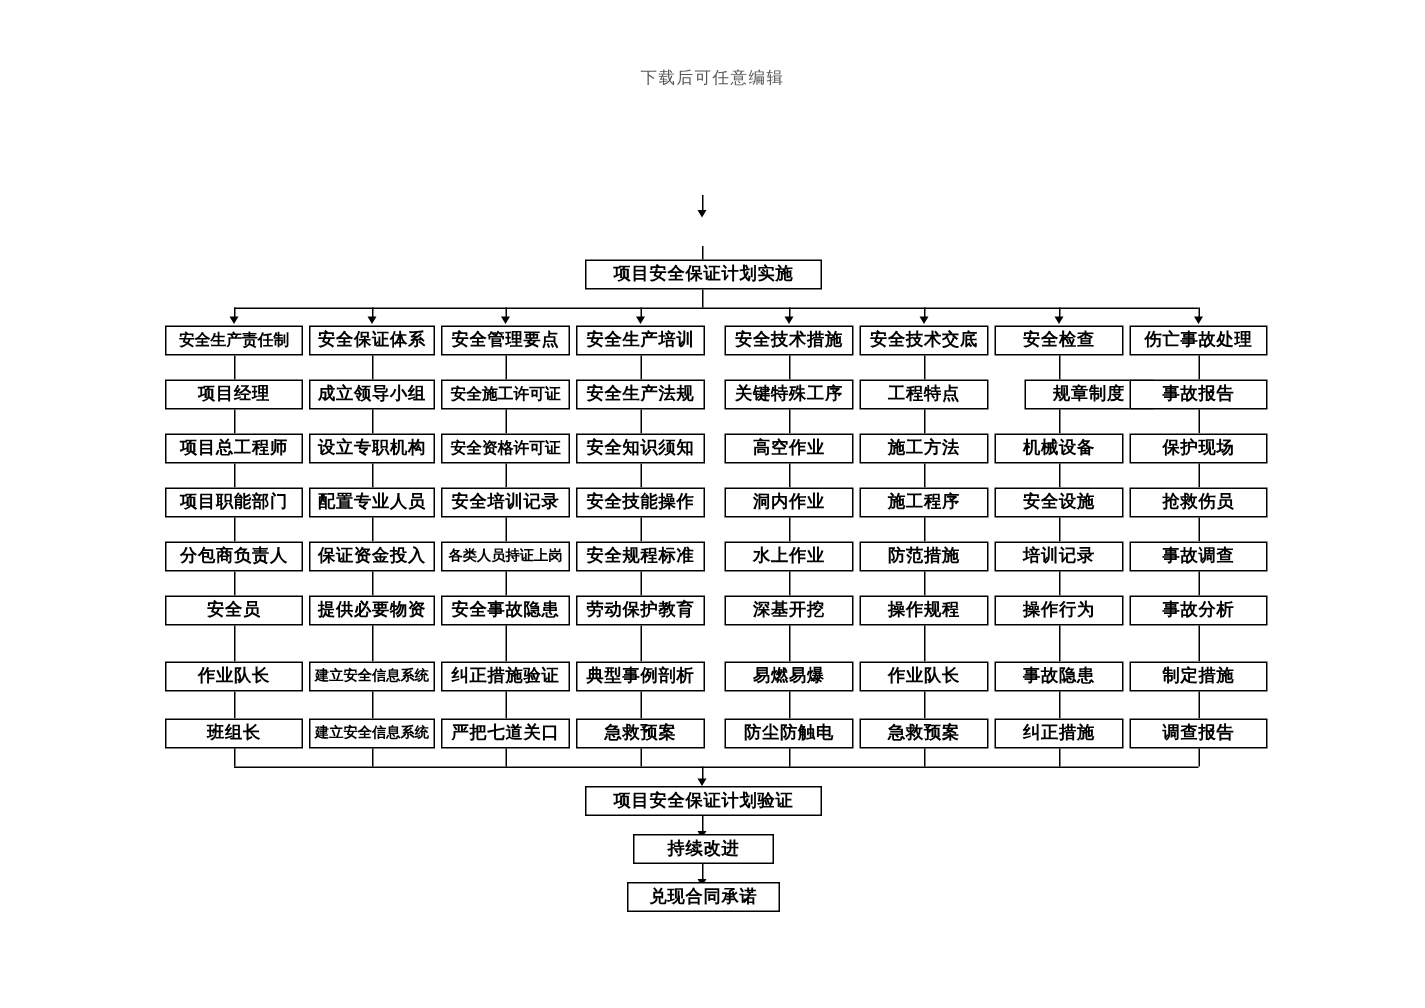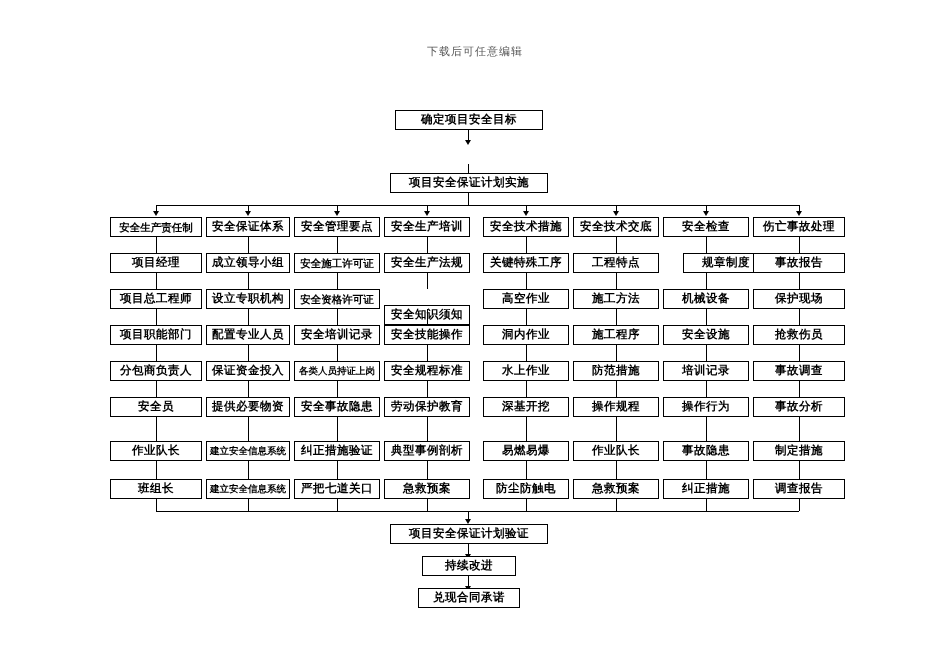--- a/index.html
+++ b/index.html
@@ -45,21 +45,20 @@
     border-top:5px solid #000;
   }
 </style>
 </head>
 <body>
 
 <div id="page">
 
   <div class="doc-header">下载后可任意编辑</div>
 
-  <div class="node" id="top0" style="left:395px;top:110px;width:148px;">确定项目安全目标</div>
 
   <div class="vline" style="left:468px;top:130px;height:13px;"></div>
   <div class="arrow-down" style="left:465px;top:140px;"></div>
 
 
   <div class="vline" style="left:468px;top:164px;height:13px;"></div>
   <div class="arrow-down" style="left:465px;top:174px;"></div>
 
   <div class="node" id="top2" style="left:390px;top:173px;width:158px;">项目安全保证计划实施</div>
 
@@ -123,21 +122,21 @@
       <div class="node" style="left:294px;top:441px;width:86px;">纠正措施验证</div>
       <div class="vline" style="left:337px;top:461px;height:18px;"></div>
       <div class="node" style="left:294px;top:479px;width:86px;">严把七道关口</div>
       <div class="vline" style="left:337px;top:499px;height:12px;"></div>
       <div class="vline" style="left:427px;top:205px;height:7px;"></div>
       <div class="arrow-down" style="left:423.5px;top:211px;"></div>
       <div class="node" style="left:384px;top:217px;width:86px;">安全生产培训</div>
       <div class="vline" style="left:427px;top:237px;height:16px;"></div>
       <div class="node" style="left:384px;top:253px;width:86px;">安全生产法规</div>
       <div class="vline" style="left:427px;top:273px;height:16px;"></div>
-      <div class="node" style="left:384px;top:305px;width:86px;">安全知识须知</div>
+      <div class="node" style="left:384px;top:289px;width:86px;">安全知识须知</div>
       <div class="vline" style="left:427px;top:309px;height:16px;"></div>
       <div class="node" style="left:384px;top:325px;width:86px;">安全技能操作</div>
       <div class="vline" style="left:427px;top:345px;height:16px;"></div>
       <div class="node" style="left:384px;top:361px;width:86px;">安全规程标准</div>
       <div class="vline" style="left:427px;top:381px;height:16px;"></div>
       <div class="node" style="left:384px;top:397px;width:86px;">劳动保护教育</div>
       <div class="vline" style="left:427px;top:417px;height:24px;"></div>
       <div class="node" style="left:384px;top:441px;width:86px;">典型事例剖析</div>
       <div class="vline" style="left:427px;top:461px;height:18px;"></div>
       <div class="node" style="left:384px;top:479px;width:86px;">急救预案</div>

